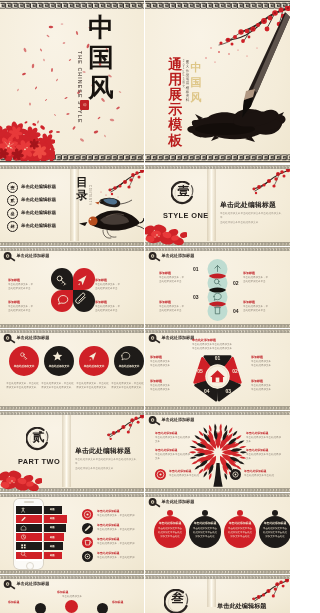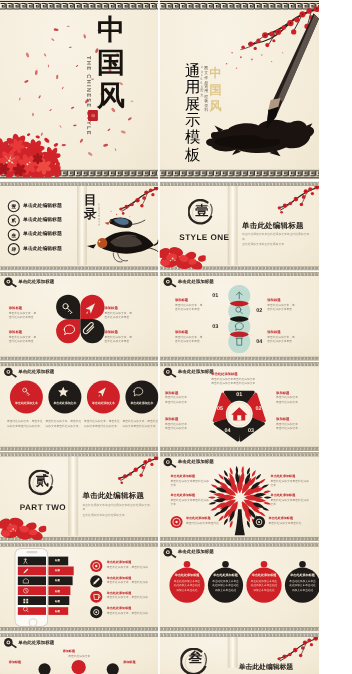--- a/index.html
+++ b/index.html
@@ -365,21 +365,21 @@
       <path d="M30 125 L26 131 L34 128 Z" fill="#1b1310"></path>
       <path d="M66 126 L70 132 L60 129 Z" fill="#1b1310"></path>
       <ellipse cx="70" cy="109" rx="22" ry="7" fill="#1b1310" transform="rotate(-8 70 109)"></ellipse>
     </g>
     <path d="M100 2 L105 7 L66 96 L57 108 L59 90 Z" fill="#241d1a"></path>
     <path d="M101 3 L105 7 L72 83 L68 79 Z" fill="#5d534c"></path>
     <path d="M66 96 L57 108 L59 90 L68 87 Z" fill="#0f0c0a"></path>
     <path d="M68 87 L59 90 L61 81 L70 79 Z" fill="#b09782"></path>
   </svg>
 
-  <div class="vtxt" style="left:23px;top:57px;width:14.5px;font-size:14px;line-height:1.08;color:#000000;font-weight:normal">通用展示模板</div>
+  <div class="vtxt" style="left:23px;top:57px;width:14.5px;font-size:14px;line-height:1.08;color:#b91c1c;font-weight:bold">通用展示模板</div>
   <div class="vtxt" style="left:45px;top:60px;width:12px;font-size:11px;line-height:1.35;color:#d9bd74;font-weight:bold;opacity:.82">中国风</div>
   <div class="vtxt" style="left:40.5px;top:60px;width:4px;font-size:3.5px;line-height:1.22;color:#5a5149">图文作品通用模板资料</div>
   <div class="vtxt" style="left:37px;top:60px;width:3.2px;font-size:2.9px;line-height:1.22;color:#7a7168">2015.5.5图文</div>
 </div>
 
 <div class="slide" id="sl3" style="left:0;top:165px;width:144px;height:81px">
   <div class="paper"></div>
   <svg class="bordtop" style="top:0;height:4.4px" viewBox="0 0 144 4.4" preserveAspectRatio="none" width="144" height="4.4">
         <rect width="144" height="4.4" fill="url(#mdrS)"></rect>
       </svg>

